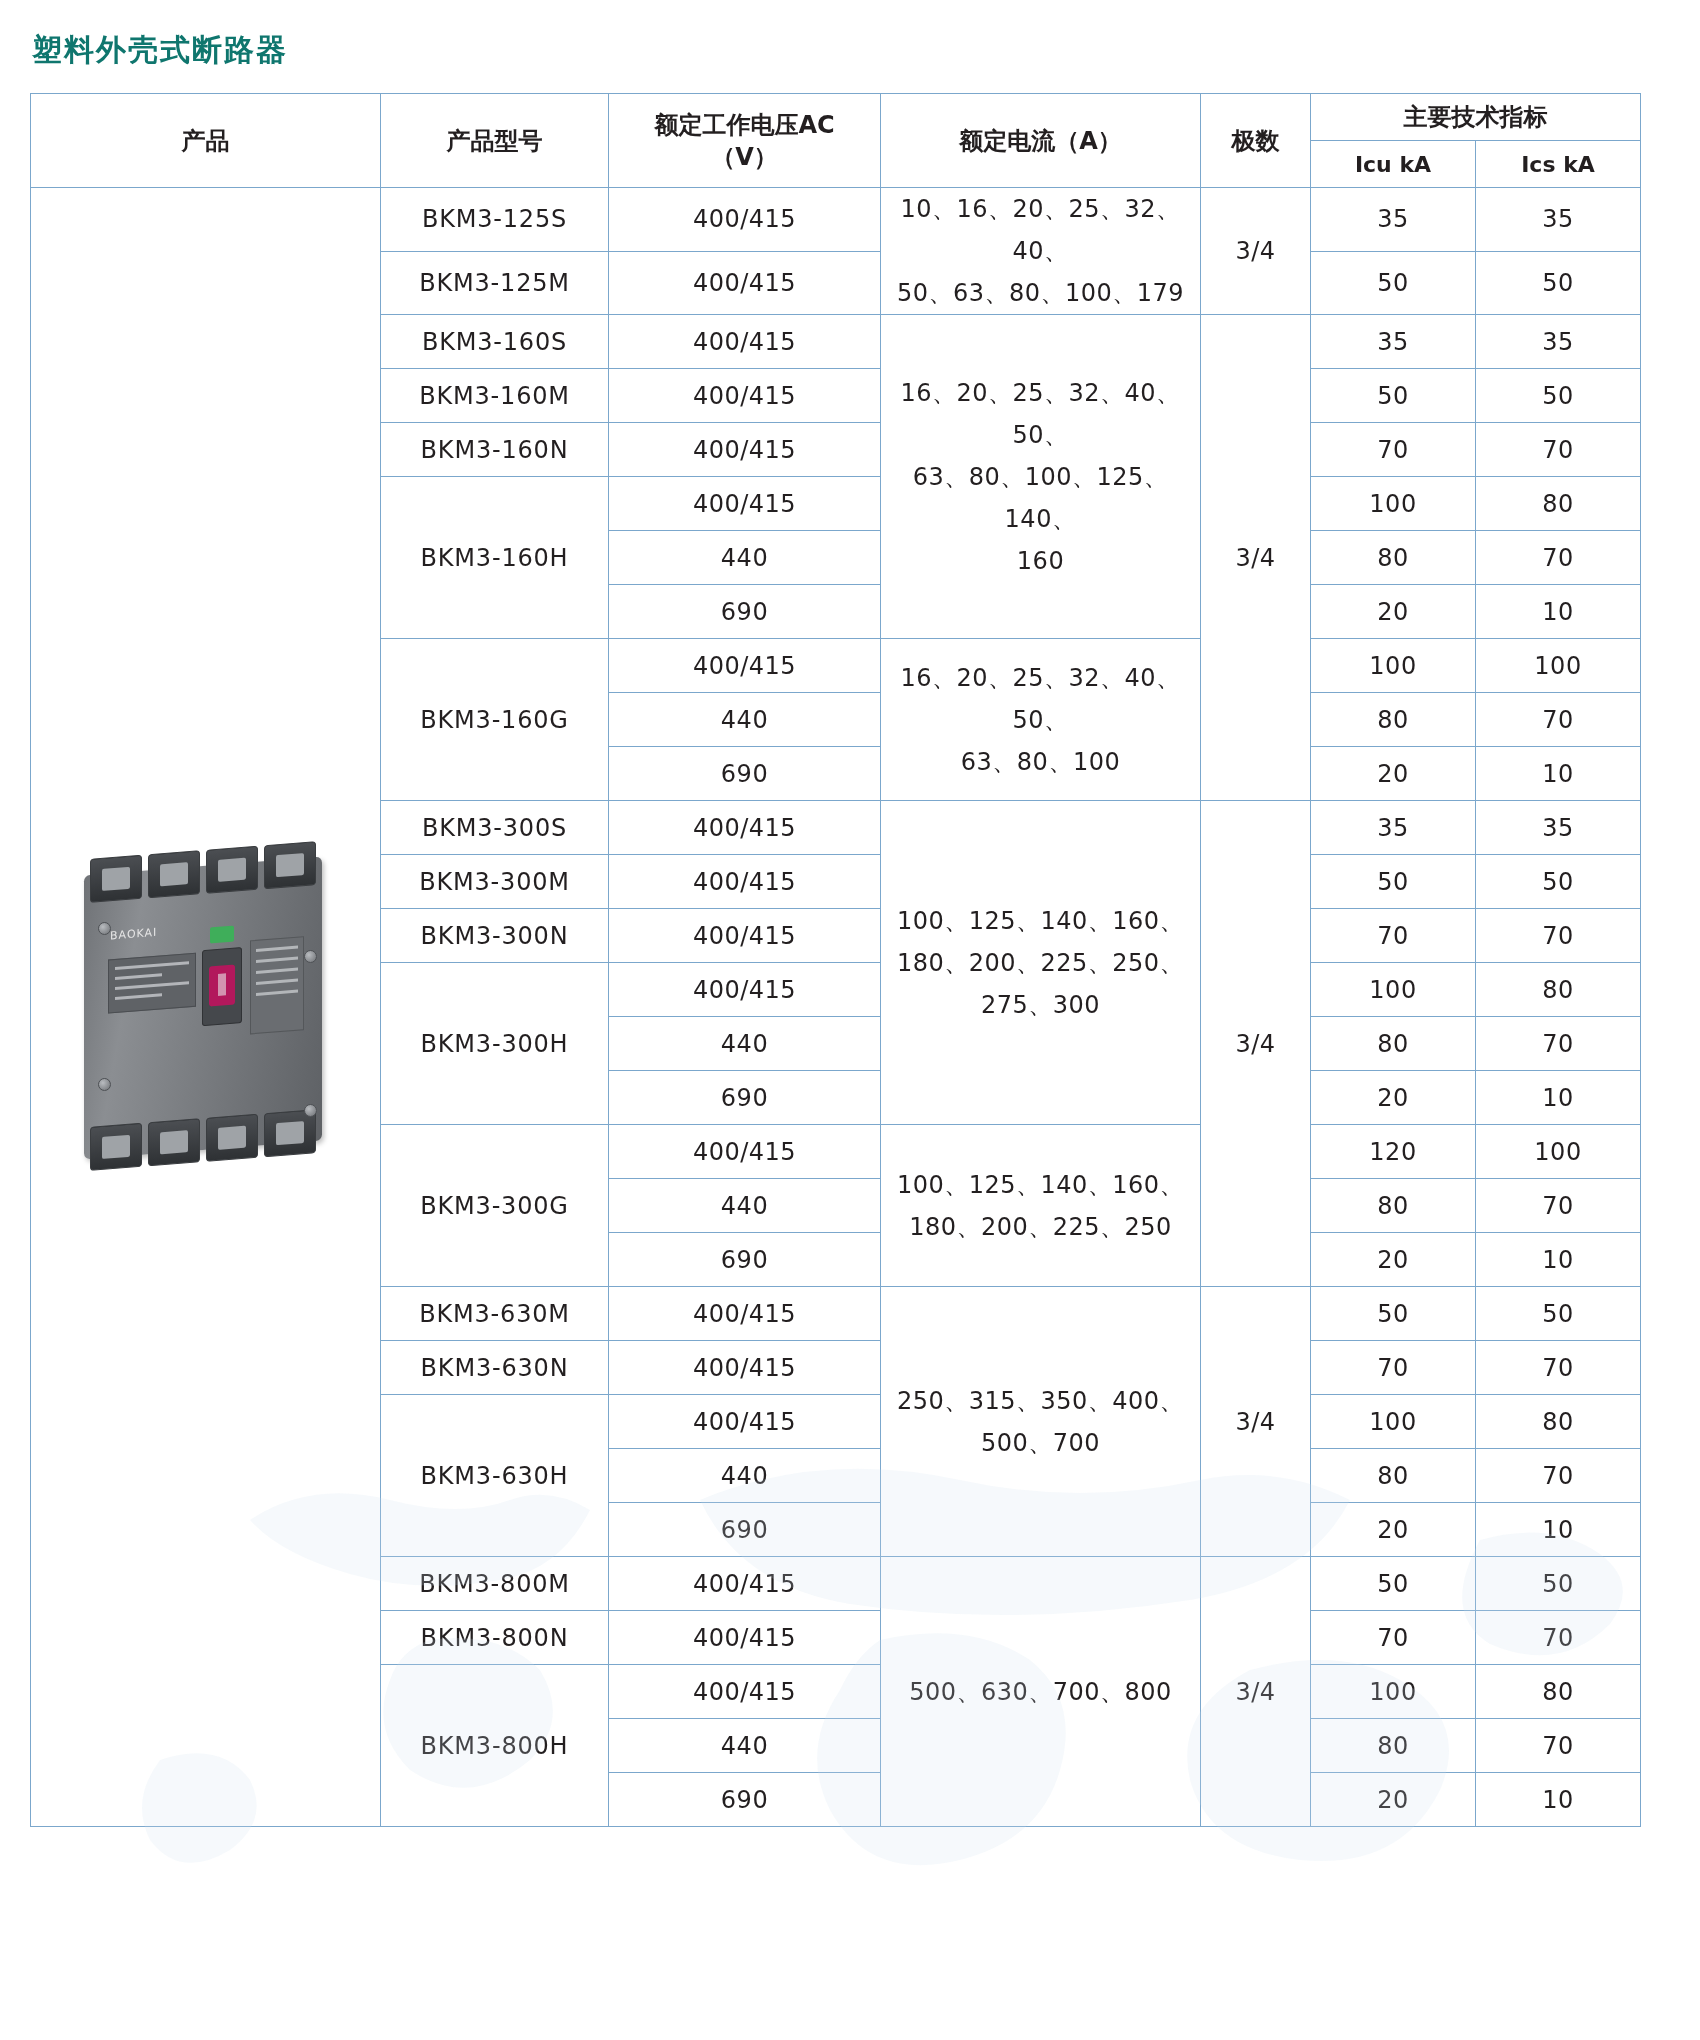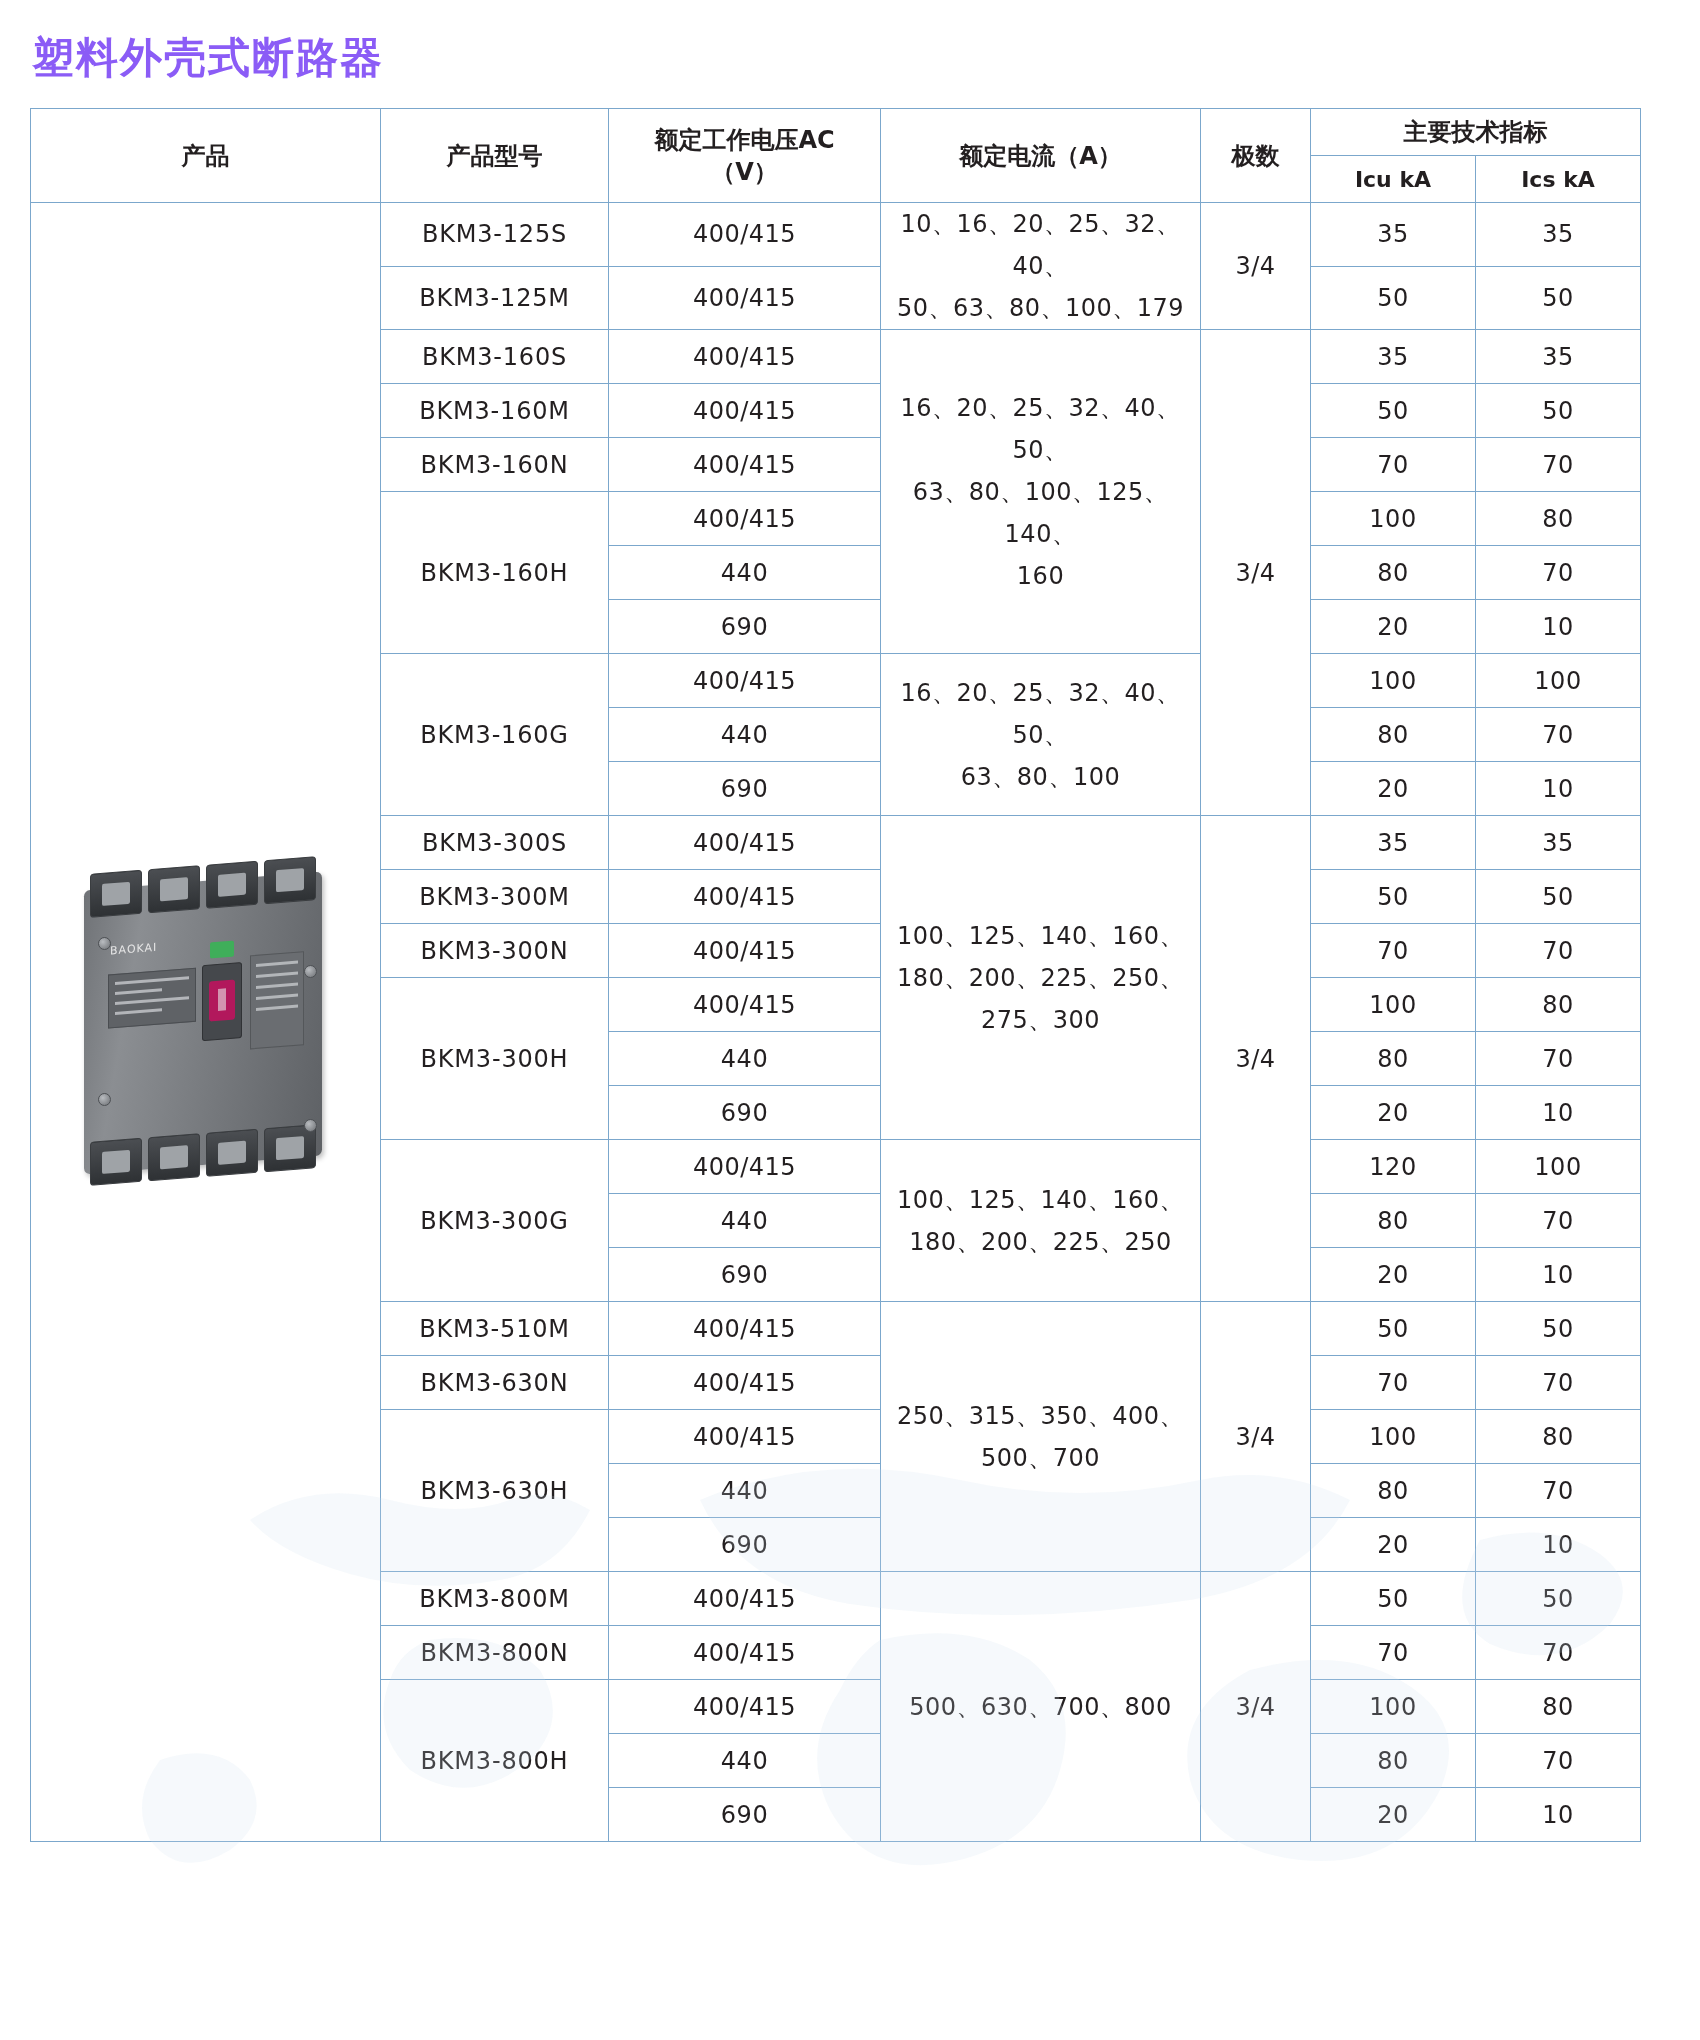--- a/index.html
+++ b/index.html
@@ -26,25 +26,25 @@
   .watermark {
     position: absolute;
     left: 0;
     bottom: 0;
     width: 1700px;
     height: 700px;
     pointer-events: none;
     opacity: 0.35;
   }
   .title {
-    font-size: 42px;
+    font-size: 30px;
     font-weight: bold;
     letter-spacing: 2px;
     margin: 0 0 22px 2px;
-    color: #8b5cf6;
+    color: #0f766e;
     font-family: "DejaVu Sans", "Liberation Sans", sans-serif;
   }
 
   table.spec {
     border-collapse: collapse;
     width: 1610px;
     table-layout: fixed;
     background: transparent;
     border-radius: 9px;
   }
@@ -449,21 +449,21 @@
           <td>440</td>
           <td>80</td>
           <td>70</td>
         </tr>
         <tr>
           <td>690</td>
           <td>20</td>
           <td>10</td>
         </tr>
         <tr>
-          <td class="model">BKM3-510M</td>
+          <td class="model">BKM3-630M</td>
           <td>400/415</td>
           <td class="current" rowspan="5">
             <div>250、315、350、400、</div>
             <div>500、700</div>
           </td>
           <td rowspan="5">3/4</td>
           <td>50</td>
           <td>50</td>
         </tr>
         <tr>

